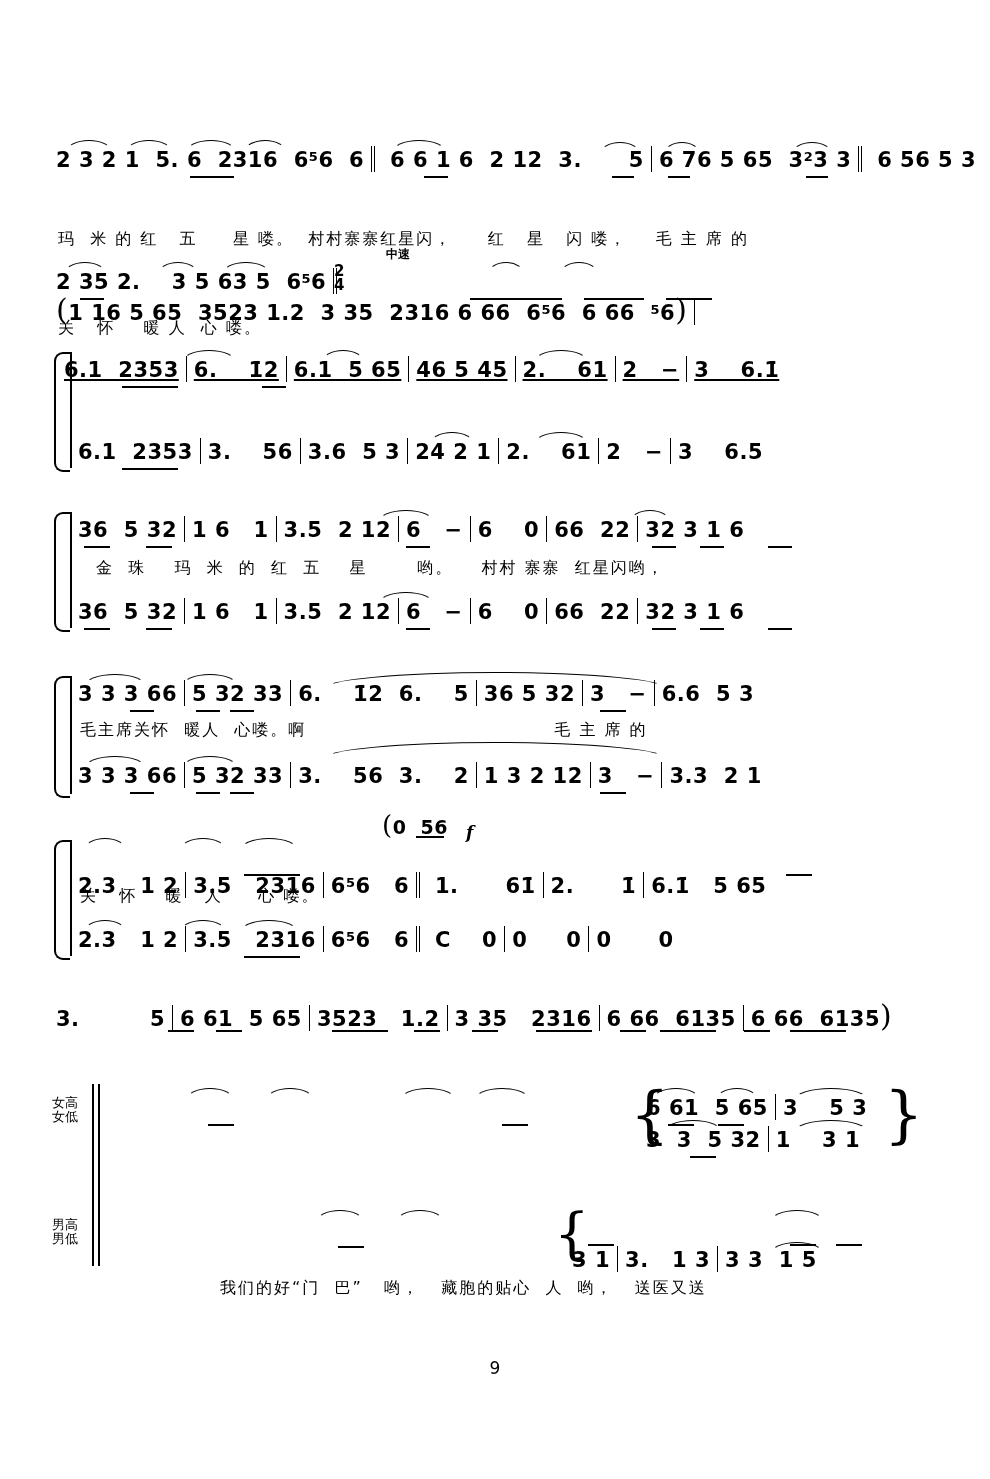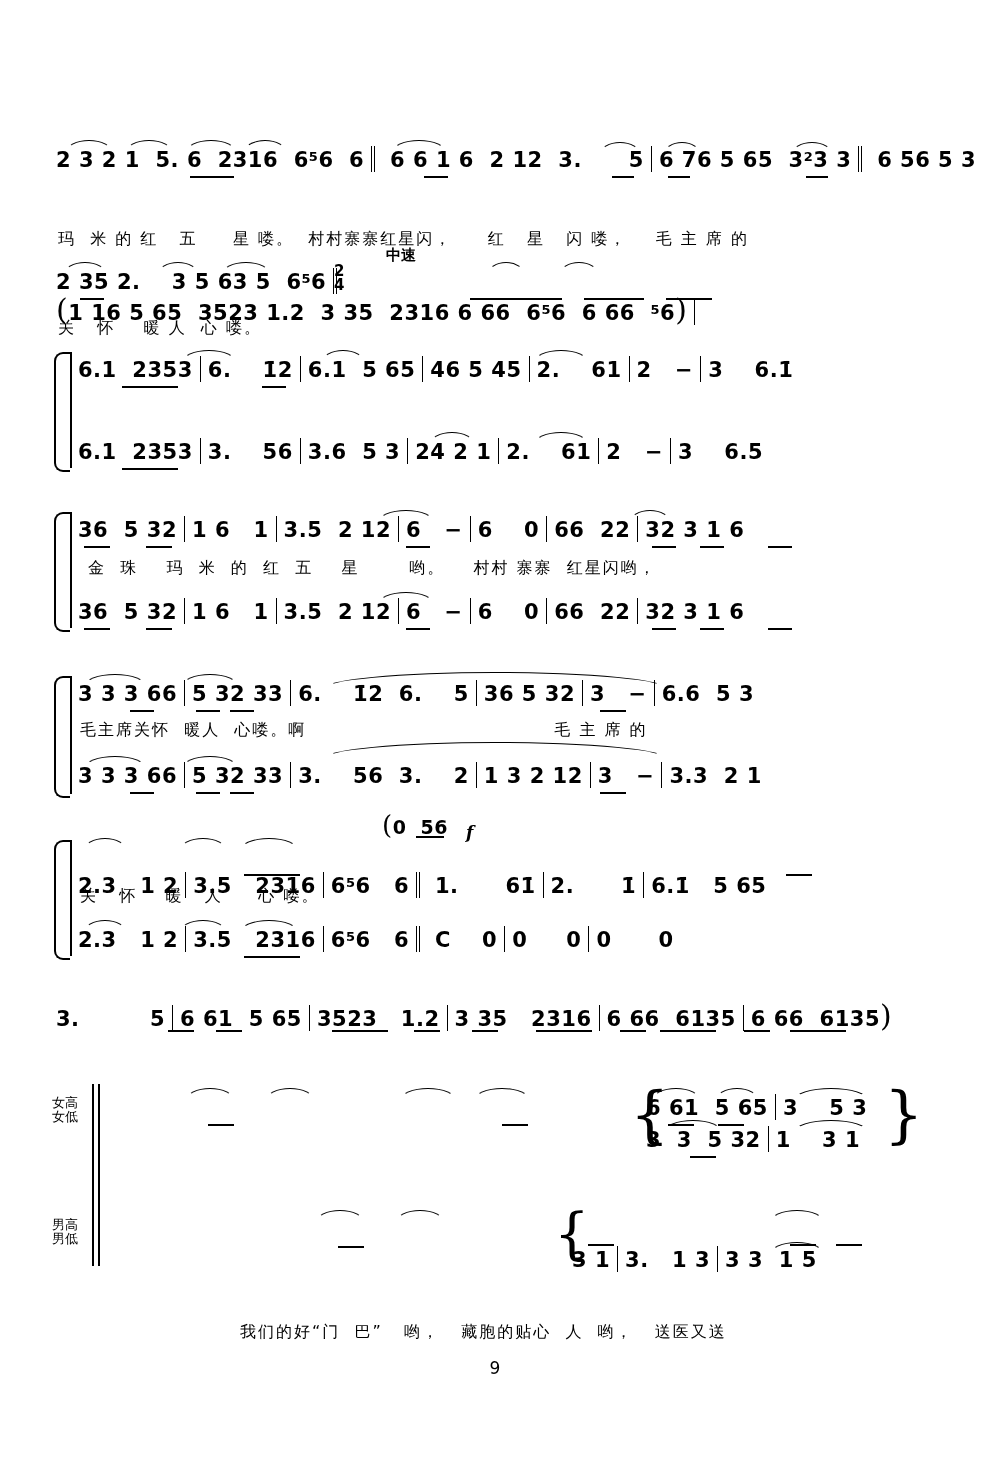--- a/index.html
+++ b/index.html
@@ -50,21 +50,21 @@
   .vbar{position:absolute;width:2px;background:#000;}
   .bigbrace{
     position:absolute;
     font-family:"DejaVu Serif", serif;
     line-height:1;
   }
 
   .tempo{
     position:absolute;
     font-family:Liberation Serif, serif;
-    font-size:15px;font-weight:bold;
+    font-size:12px;font-weight:bold;
   }
   .meter{
     position:absolute;
     font-family:"DejaVu Sans", sans-serif;
     font-size:15px;font-weight:bold;
     line-height:0.95;text-align:center;
   }
   .partlabel{
     position:absolute;
     font-family:"DejaVu Sans", sans-serif;
@@ -127,21 +127,21 @@
   <div class="slur" style="left:222px;top:262px;width:46px;"></div>
   <div class="slur" style="left:488px;top:262px;width:34px;"></div>
   <div class="slur" style="left:560px;top:262px;width:36px;"></div>
   <div class="beam" style="left:80px;top:298px;width:24px;"></div>
   <div class="beam" style="left:470px;top:298px;width:92px;"></div>
   <div class="beam" style="left:584px;top:298px;width:60px;"></div>
   <div class="beam" style="left:666px;top:298px;width:46px;"></div>
 
   <div class="brace" style="left:54px;top:352px;height:116px;"></div>
   <div class="vbar" style="left:70px;top:352px;height:116px;"></div>
-  <div class="sys" style="left:78px;top:356px;">
+  <div class="sys" style="left:64px;top:356px;text-decoration:underline;">
     <div class="notes">
       <span>6.1&nbsp;&nbsp;2353</span><span class="barline"></span><span>6.&nbsp;&nbsp;&nbsp;&nbsp;1̇2</span><span class="barline"></span><span>6.1&nbsp;&nbsp;5&nbsp;65</span><span class="barline"></span><span>46&nbsp;5&nbsp;45</span><span class="barline"></span><span>2.&nbsp;&nbsp;&nbsp;&nbsp;61</span><span class="barline"></span><span>2&nbsp;&nbsp;&nbsp;−</span><span class="barline"></span><span>3&nbsp;&nbsp;&nbsp;&nbsp;6.1̇</span>
     </div>
   </div>
   <div class="sys" style="left:78px;top:438px;">
     <div class="notes">
       <span>6.1&nbsp;&nbsp;2353</span><span class="barline"></span><span>3.&nbsp;&nbsp;&nbsp;&nbsp;56</span><span class="barline"></span><span>3.6&nbsp;&nbsp;5&nbsp;3</span><span class="barline"></span><span>24&nbsp;2&nbsp;1</span><span class="barline"></span><span>2.&nbsp;&nbsp;&nbsp;&nbsp;61</span><span class="barline"></span><span>2&nbsp;&nbsp;&nbsp;−</span><span class="barline"></span><span>3&nbsp;&nbsp;&nbsp;&nbsp;6.5</span>
     </div>
   </div>
   <div class="slur" style="left:182px;top:350px;width:52px;"></div>
@@ -153,21 +153,21 @@
   <div class="beam" style="left:122px;top:468px;width:56px;"></div>
   <div class="beam" style="left:262px;top:386px;width:24px;"></div>
 
   <div class="brace" style="left:54px;top:512px;height:116px;"></div>
   <div class="vbar" style="left:70px;top:512px;height:116px;"></div>
   <div class="sys" style="left:78px;top:516px;">
     <div class="notes">
       <span>36&nbsp;&nbsp;5&nbsp;32</span><span class="barline"></span><span>1&nbsp;6&nbsp;&nbsp;&nbsp;1</span><span class="barline"></span><span>3.5&nbsp;&nbsp;2&nbsp;12</span><span class="barline"></span><span>6&nbsp;&nbsp;&nbsp;−</span><span class="barline"></span><span>6&nbsp;&nbsp;&nbsp;&nbsp;0</span><span class="barline"></span><span>66&nbsp;&nbsp;22</span><span class="barline"></span><span>32&nbsp;3&nbsp;1&nbsp;6</span>
     </div>
   </div>
-  <div class="sys lyr" style="left:88px;top:558px;">
+  <div class="sys lyr" style="left:96px;top:558px;">
     <span>金&nbsp;&nbsp;珠&nbsp;&nbsp;&nbsp;&nbsp;玛&nbsp;&nbsp;米&nbsp;&nbsp;的&nbsp;&nbsp;红&nbsp;&nbsp;五&nbsp;&nbsp;&nbsp;&nbsp;星&nbsp;&nbsp;&nbsp;&nbsp;&nbsp;&nbsp;&nbsp;哟。&nbsp;&nbsp;&nbsp;&nbsp;村村&nbsp;寨寨&nbsp;&nbsp;红星闪哟，</span>
   </div>
   <div class="sys" style="left:78px;top:598px;">
     <div class="notes">
       <span>36&nbsp;&nbsp;5&nbsp;32</span><span class="barline"></span><span>1&nbsp;6&nbsp;&nbsp;&nbsp;1</span><span class="barline"></span><span>3.5&nbsp;&nbsp;2&nbsp;12</span><span class="barline"></span><span>6&nbsp;&nbsp;&nbsp;−</span><span class="barline"></span><span>6&nbsp;&nbsp;&nbsp;&nbsp;0</span><span class="barline"></span><span>66&nbsp;&nbsp;22</span><span class="barline"></span><span>32&nbsp;3&nbsp;1&nbsp;6</span>
     </div>
   </div>
   <div class="slur" style="left:378px;top:510px;width:54px;"></div>
   <div class="slur" style="left:630px;top:510px;width:38px;"></div>
   <div class="slur" style="left:378px;top:592px;width:54px;"></div>
@@ -300,21 +300,21 @@
   <div class="beam" style="left:668px;top:1124px;width:26px;"></div>
   <div class="beam" style="left:718px;top:1124px;width:26px;"></div>
   <div class="beam" style="left:690px;top:1156px;width:26px;"></div>
 
   <div class="bigbrace" style="left:554px;top:1206px;font-size:56px;">{</div>
   <div class="sys" style="left:572px;top:1246px;">
     <div class="notes">
       <span>3&nbsp;1</span><span class="barline"></span><span>3.&nbsp;&nbsp;&nbsp;1&nbsp;3</span><span class="barline"></span><span>3&nbsp;3&nbsp;&nbsp;1&nbsp;5</span>
     </div>
   </div>
-  <div class="sys lyr" style="left:240px;top:1278px;margin-top:44px;">
+  <div class="sys lyr" style="left:220px;top:1278px;">
     <span>我们的好“门&nbsp;&nbsp;巴”&nbsp;&nbsp;&nbsp;哟，&nbsp;&nbsp;&nbsp;藏胞的贴心&nbsp;&nbsp;人&nbsp;&nbsp;哟，&nbsp;&nbsp;&nbsp;送医又送</span>
   </div>
   <div class="slur" style="left:316px;top:1210px;width:46px;"></div>
   <div class="slur" style="left:396px;top:1210px;width:46px;"></div>
   <div class="slur" style="left:770px;top:1210px;width:52px;"></div>
   <div class="slur" style="left:770px;top:1242px;width:52px;"></div>
   <div class="beam" style="left:338px;top:1246px;width:26px;"></div>
   <div class="beam" style="left:588px;top:1244px;width:26px;"></div>
   <div class="beam" style="left:790px;top:1244px;width:26px;"></div>
   <div class="beam" style="left:836px;top:1244px;width:26px;"></div>

